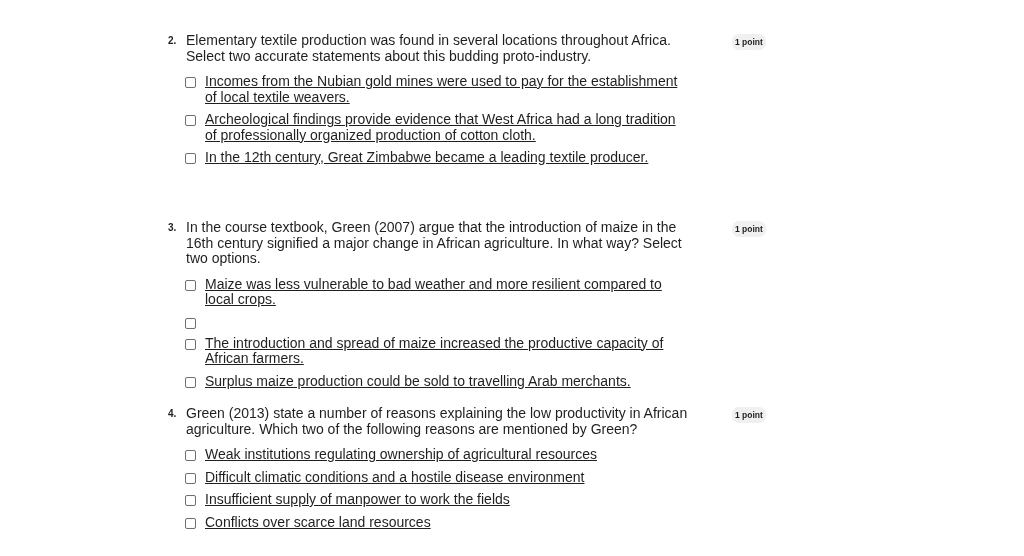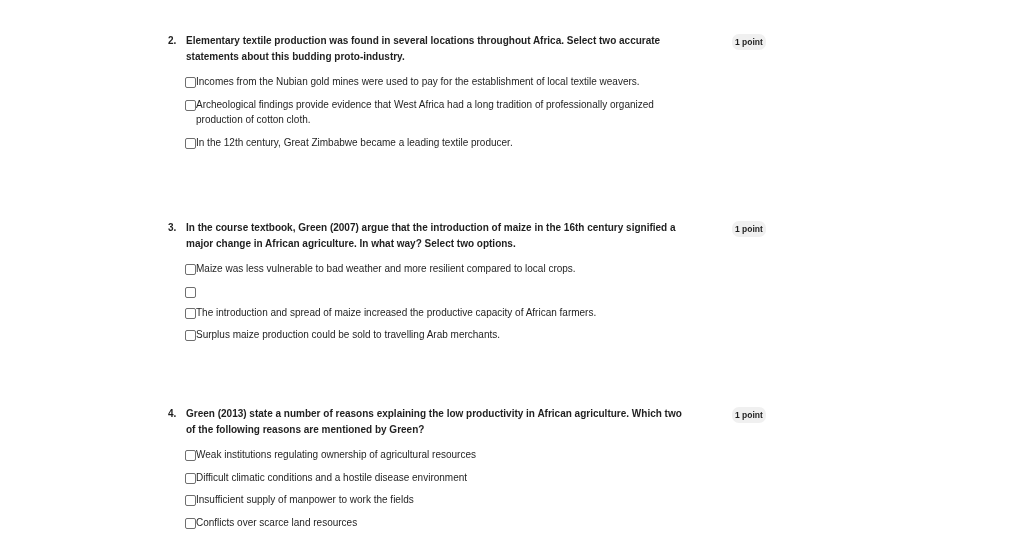--- a/index.html
+++ b/index.html
@@ -27,24 +27,23 @@
     }
     .q-num {
       width: 18px;
       font-size: 10px;
       font-weight: bold;
       line-height: 15px;
       color: #1f1f1f;
     }
     .q-text {
       width: 505px;
-      font-size: 10px;
+      font-size: 14px;
       line-height: 15.5px;
       color: #1f1f1f;
-      font-weight: bold;
     }
     .points {
       position: absolute;
       left: 564px;
       top: 1px;
       background: #f0f0f0;
       border-radius: 7px;
       font-size: 8.5px;
       font-weight: bold;
       color: #1f1f1f;
@@ -82,26 +81,27 @@
       position: absolute;
       left: 3px;
       top: 0px;
       width: 3px;
       height: 6px;
       border: solid #ffffff;
       border-width: 0 1.5px 1.5px 0;
       transform: rotate(45deg);
     }
     .opt-text {
-      margin-left: 0;
-      font-size: 10px;
+      margin-left: 9px;
+      font-size: 14px;
       line-height: 15.5px;
       color: #1f1f1f;
       width: 480px;
       margin-top: -1px;
+      text-decoration: underline;
     }
   </style>
 </head>
 <body>
 
 <div class="question" style="top:33px;">
   <div class="q-head">
     <span class="q-num">2.</span>
     <span class="q-text">Elementary textile production was found in several locations throughout Africa. Select two accurate statements about this budding proto-industry.</span>
     <span class="points">1 point</span>

